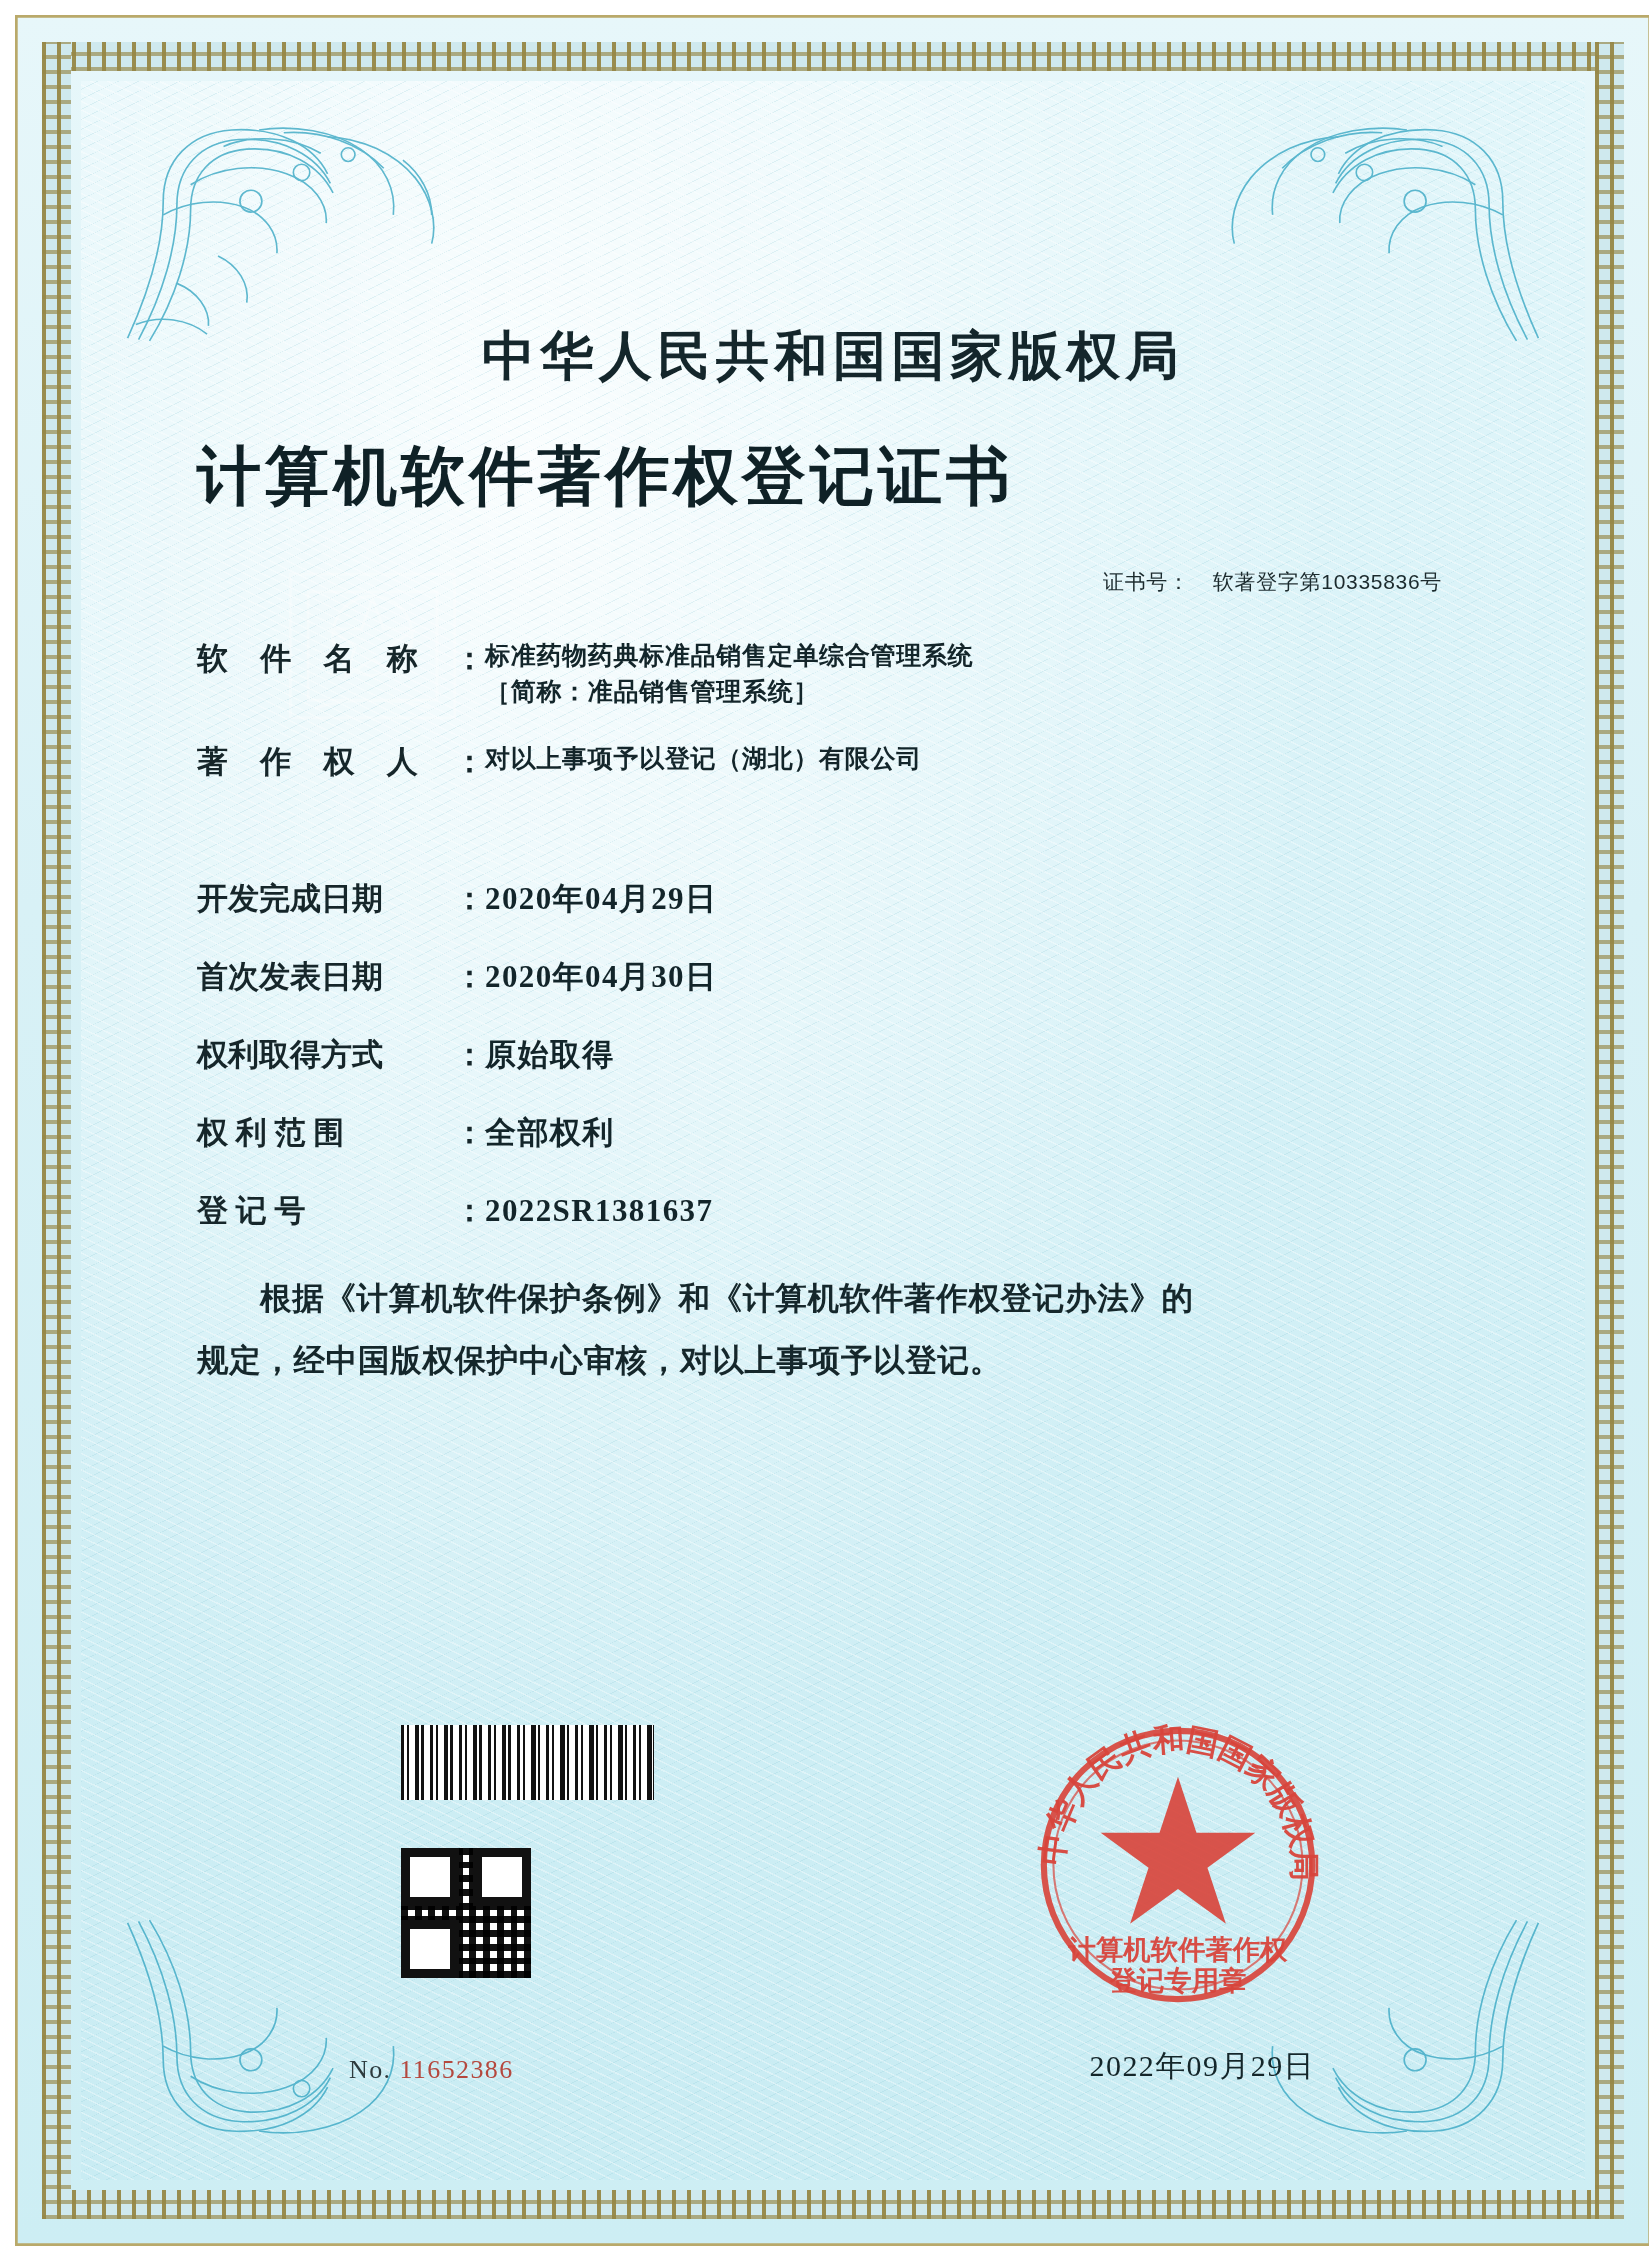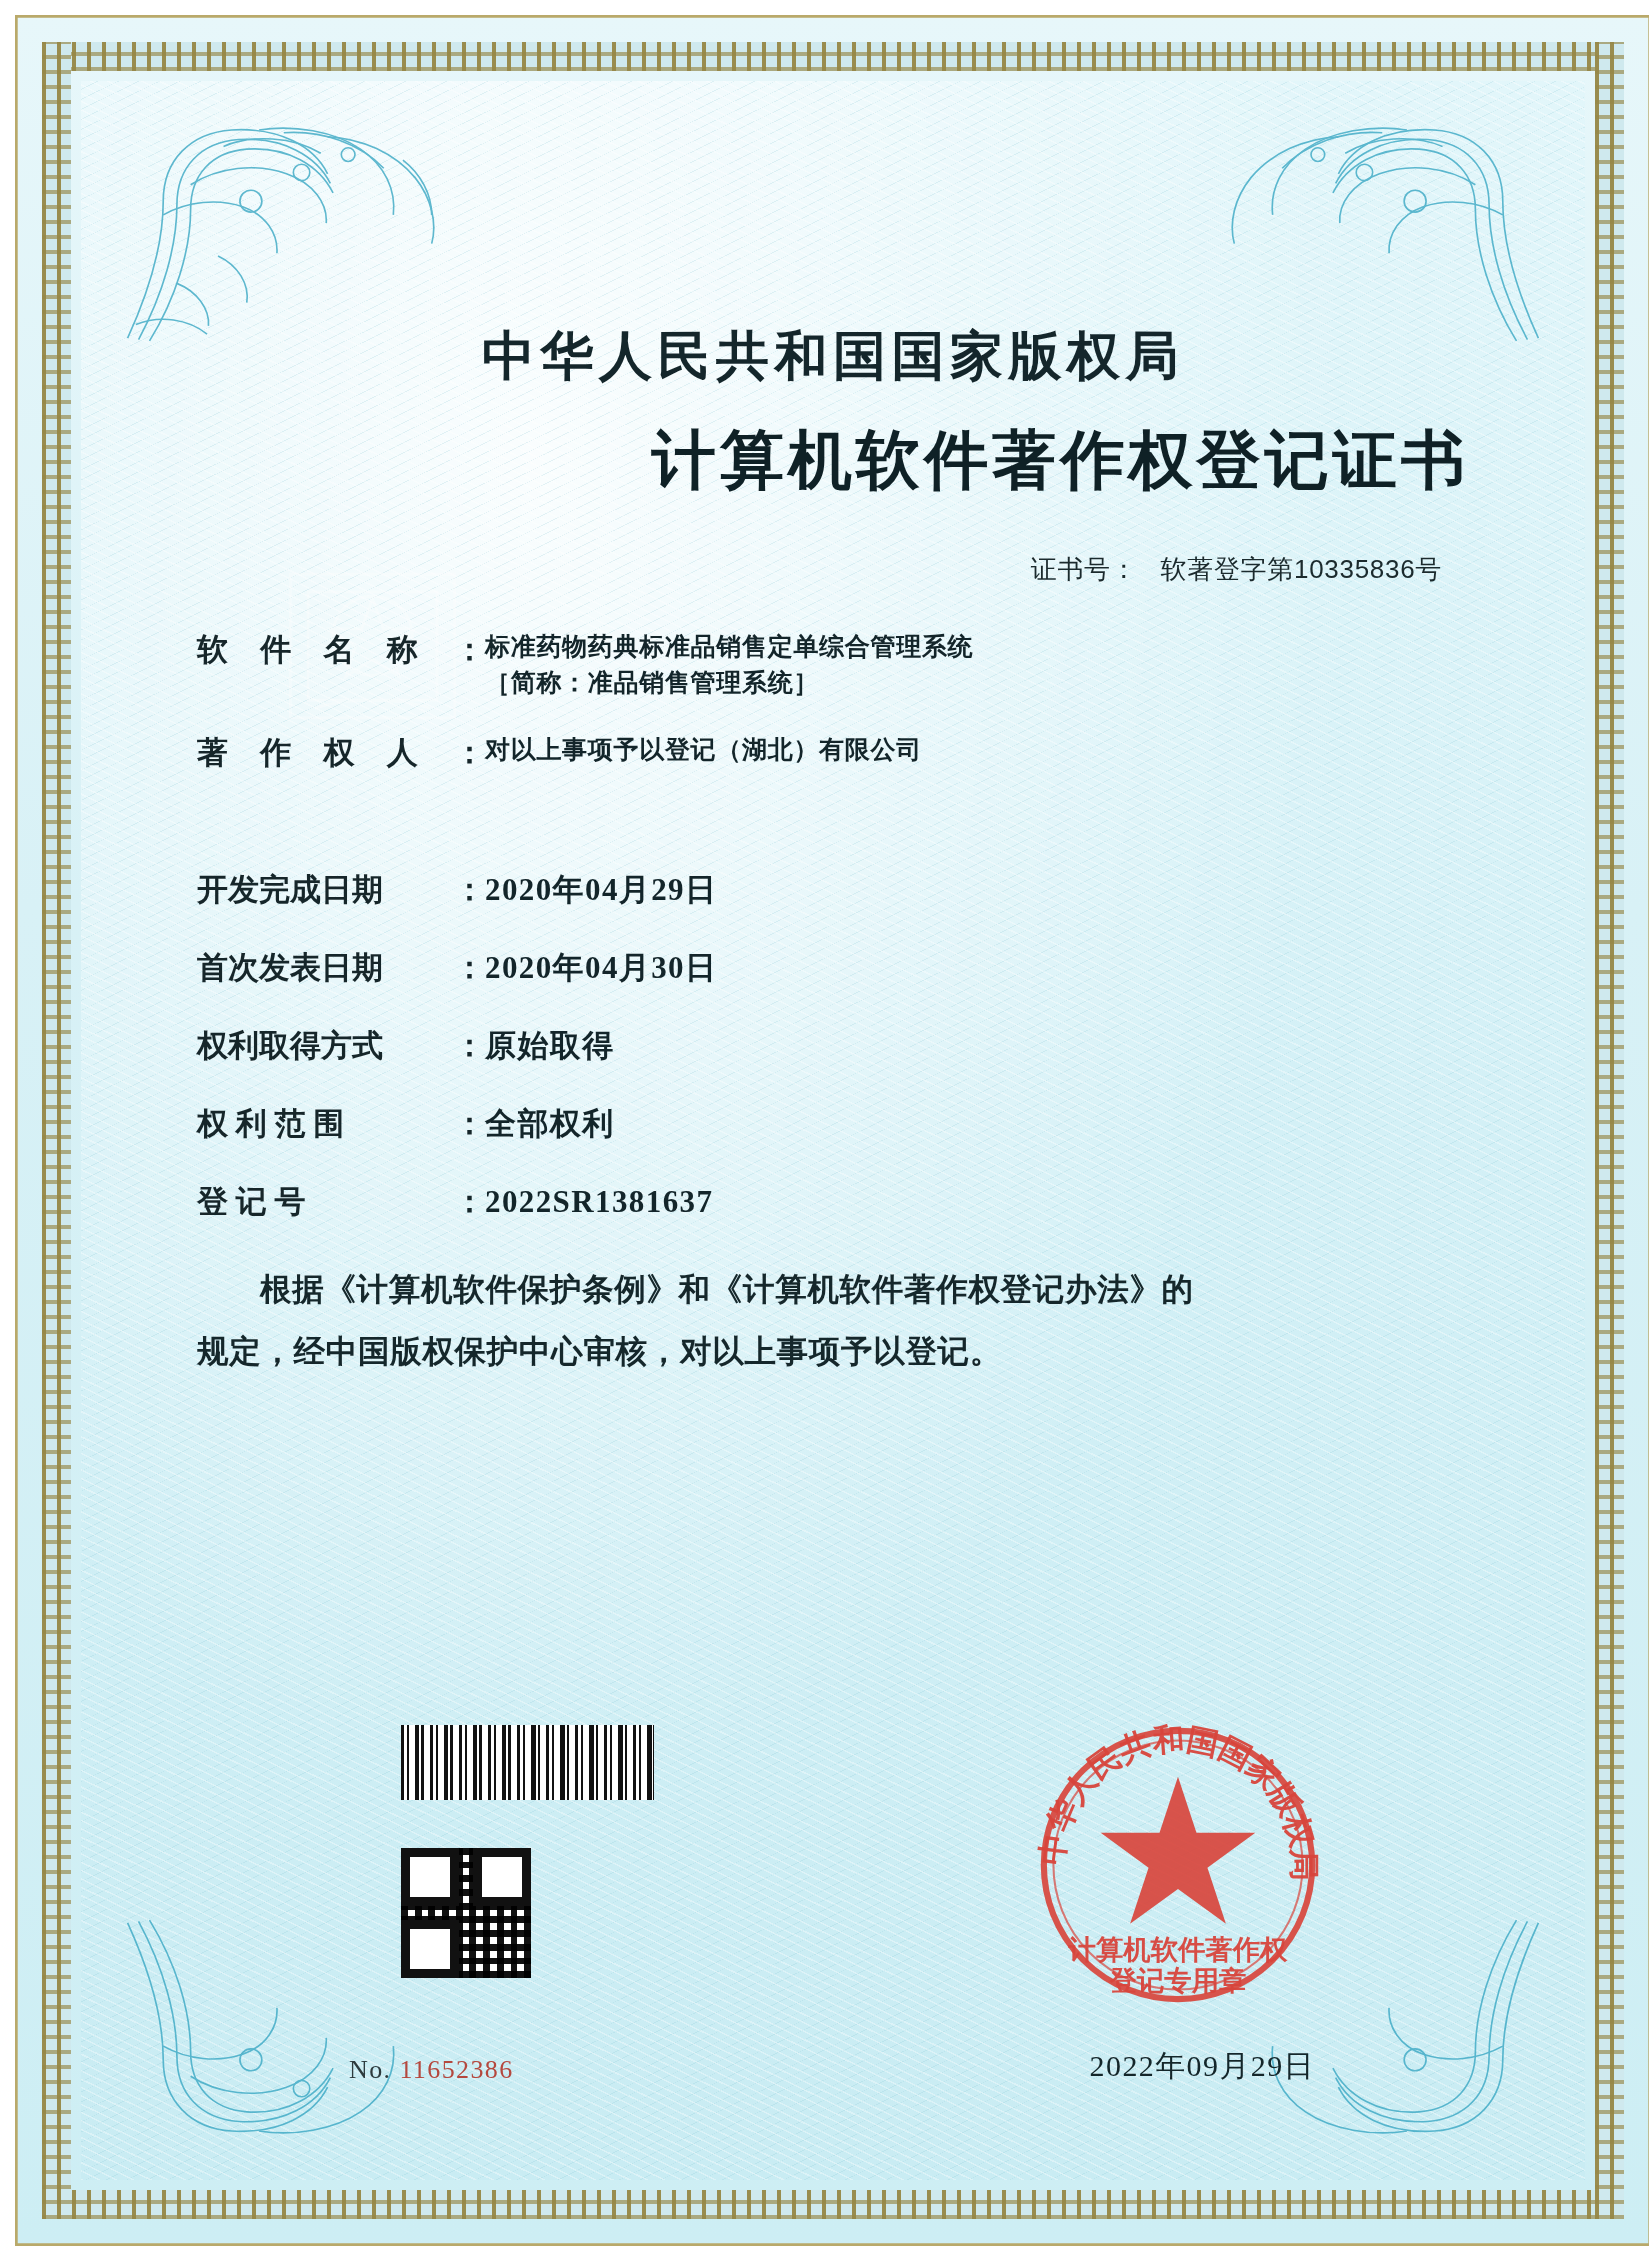--- a/index.html
+++ b/index.html
@@ -90,35 +90,35 @@
   .title-1 {
     text-align: center;
     font-family: "Liberation Serif", serif;
     font-weight: bold;
     font-size: 53px;
     letter-spacing: 5.5px;
     color: #14262b;
     margin-top: 137px;
   }
   .title-2 {
-    text-align: right;
+    text-align: left;
     font-family: "Liberation Serif", serif;
     font-weight: bold;
     font-size: 64px;
     letter-spacing: 4.1px;
     color: #0f2126;
-    margin-top: 24px;
+    margin-top: 40px;
   }
   .cert-no-row {
     display: flex;
     justify-content: flex-end;
     align-items: baseline;
     margin-top: 48px;
     padding-right: 27px;
-    font-size: 26px;
+    font-size: 21px;
     letter-spacing: 0.7px;
     color: #1b2a2d;
   }
   .cert-no-label { margin-right: 23px; }
   .cert-no-value { font-family: Liberation Sans, sans-serif; }
 
   .field-block { margin-top: 42px; }
   .field-row {
     display: flex;
     align-items: flex-start;

